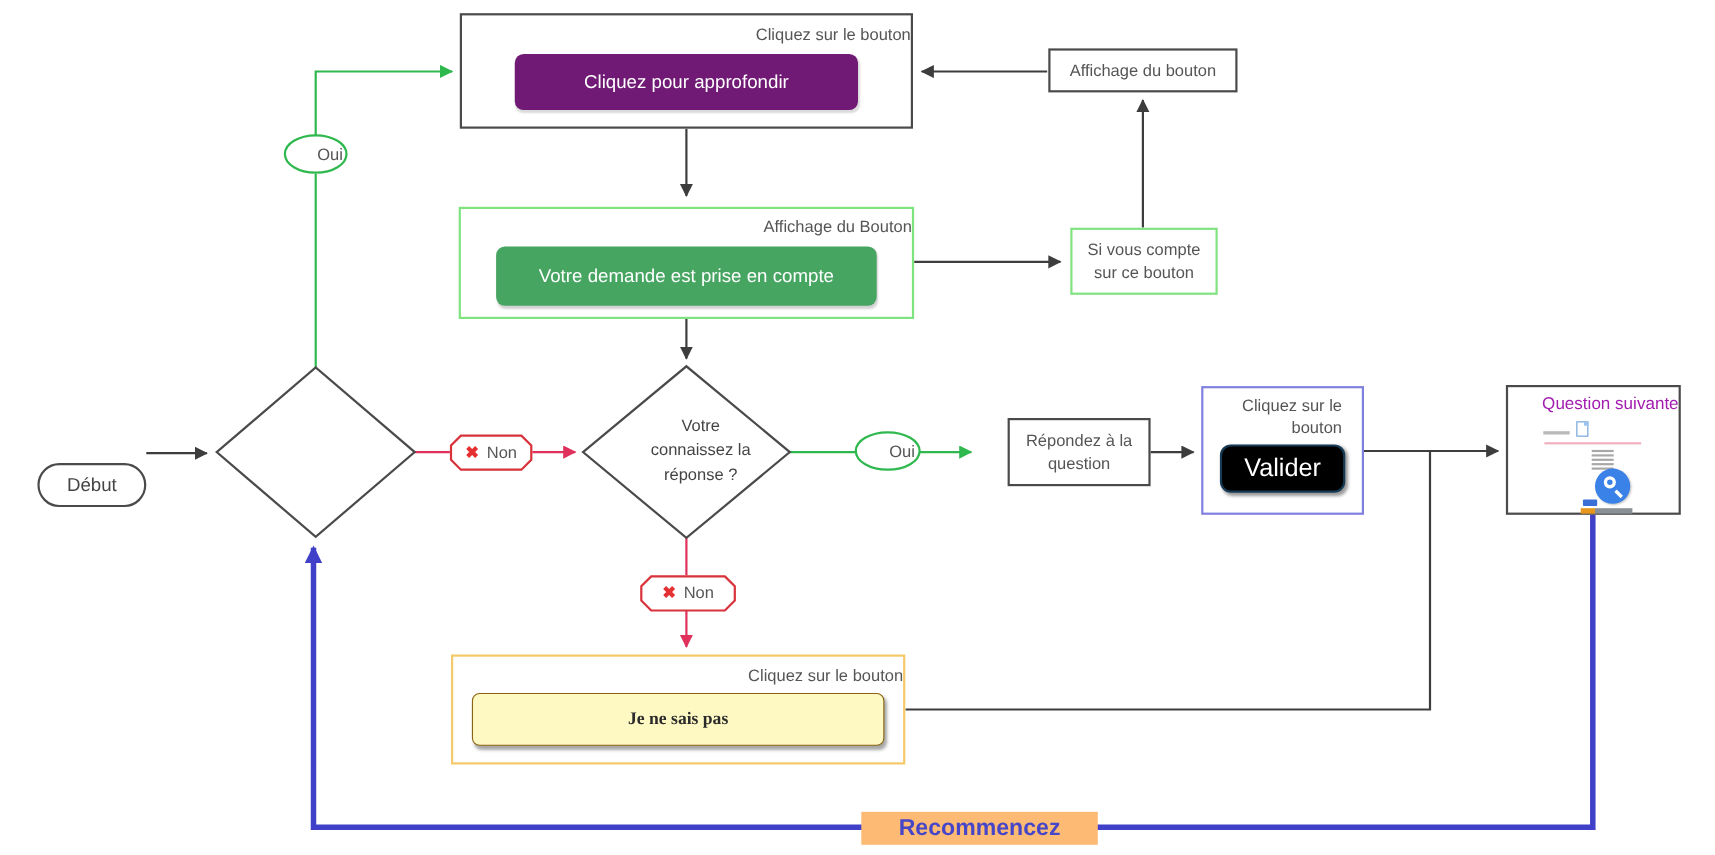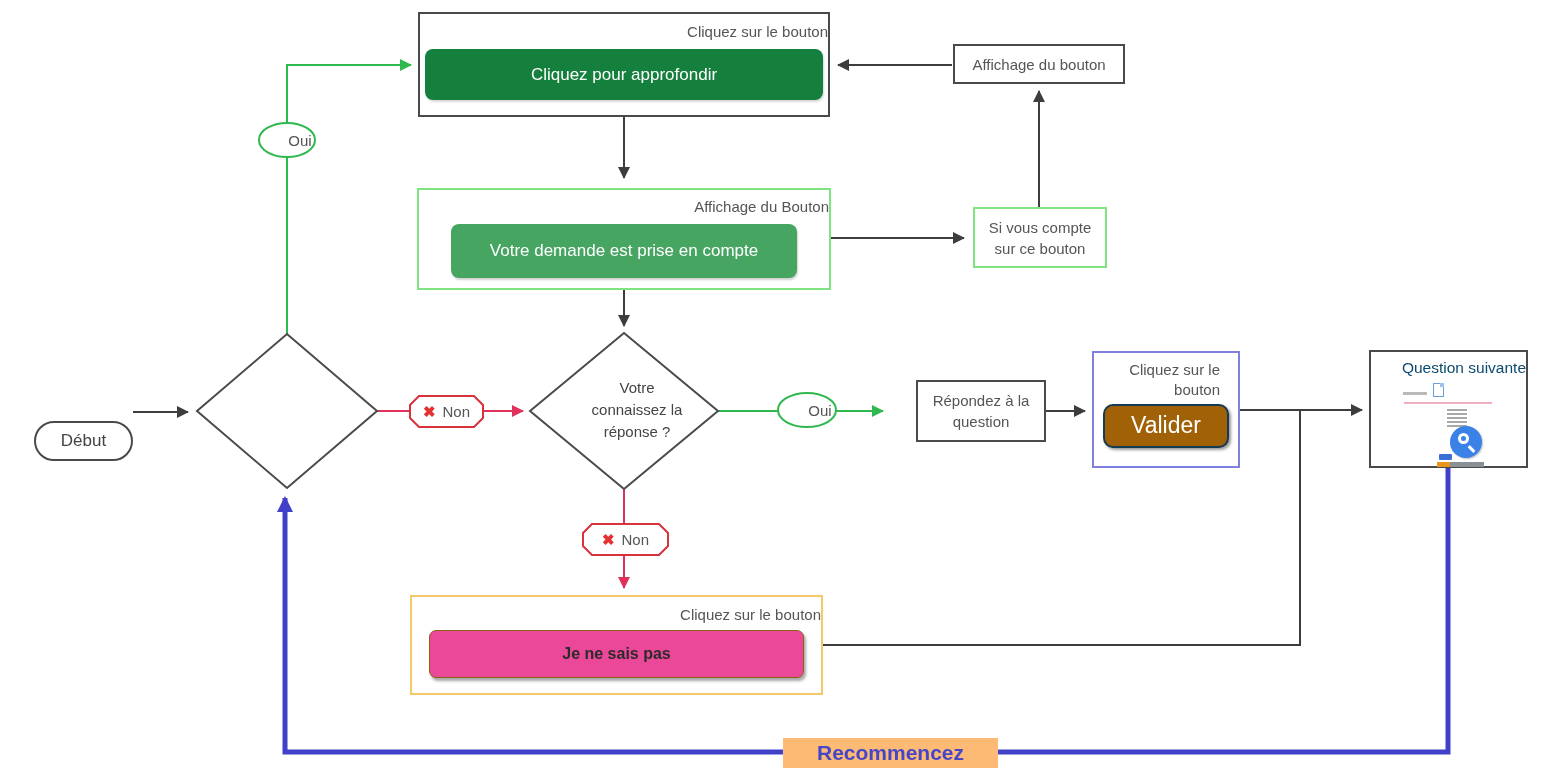--- a/index.html
+++ b/index.html
@@ -7,21 +7,21 @@
   #canvas { position:relative; width:1559px; height:777px; background:#fff; overflow:hidden; }
   svg.wires { position:absolute; left:0; top:0; width:1559px; height:777px; }
 
   .box { position:absolute; background:#fff; }
   .btitle { text-align:right; font-size:15px; color:#555; }
   .flexc { display:flex; align-items:center; justify-content:center; text-align:center; }
 
   
   #box-deepen { left:418px; top:12px; width:412px; height:105px; border:2px solid #4a4a4a; }
   #box-deepen .btitle { margin-top:9px; }
-  #btn-deepen { margin:9px auto 0; width:398px; height:51px; background:#15803d; border-radius:8px;
+  #btn-deepen { margin:9px auto 0; width:312px; height:51px; background:#701a75; border-radius:8px;
     color:#fff; font-size:17px; line-height:51px; text-align:center; border:none; display:block;
     box-shadow:1px 2px 2px rgba(0,0,0,.15); }
 
   #box-display-top { left:953px; top:44px; width:172px; height:40px; border:2px solid #4a4a4a;
     font-size:15px; color:#555; }
 
   
   #box-green { left:417px; top:188px; width:414px; height:102px; border:2px solid #7fe37f; }
   #box-green .btitle { margin-top:8px; }
   #btn-green { margin:9px auto 0; width:346px; height:54px; background:#47a562; border-radius:8px;
@@ -32,46 +32,46 @@
     font-size:15px; color:#555; line-height:1.4; padding:0 6px; }
 
   #pill-start { left:34px; top:393px; width:99px; height:40px; border:2px solid #4a4a4a;
     border-radius:20px; font-size:17px; color:#444;margin-top:28px; }
 
   #box-repondez { left:916px; top:380px; width:130px; height:62px; border:2px solid #4a4a4a;
     font-size:15px; color:#555; line-height:1.4; padding:0 6px; }
 
   #box-valider { left:1092px; top:351px; width:148px; height:117px; border:2px solid #8080e0; }
   #box-valider .btitle { margin-top:7px; line-height:1.35; padding:0 18px; }
-  #btn-valider { margin:3px auto 0; width:126px; height:44px; background:#a16207;
+  #btn-valider { margin:3px auto 0; width:114px; height:44px; background:#000000;
     border:2px solid #173a54; border-radius:10px; color:#fff; font-size:23px; text-align:center;
     display:block; box-shadow:2px 2px 3px rgba(0,0,0,.4); }
 
   #box-question { left:1369px; top:350px; width:159px; height:118px; border:2px solid #4a4a4a; }
-  #box-question .btitle { margin-top:7px; font-size:15.5px; color:#0c4a6e; }
+  #box-question .btitle { margin-top:7px; font-size:15.5px; color:#a21caf; }
   .thumb { position:absolute; }
   #th-text { left:32px; top:40px; width:24px; height:3px; background:#b9b9b9; }
   #th-doc { left:62px; top:31px; width:11px; height:14px; background:#fff; border:1px solid #6a9fd8; }
   #th-doc::after { content:""; position:absolute; right:-1px; top:-1px; width:4px; height:4px; background:#9cc2ee; }
   #th-pink { left:33px; top:50px; width:88px; height:2px; background:#f0b0c0; }
   .th-li { left:76px; width:20px; height:2px; background:#a8a8a8; }
   #th-search { left:79px; top:74px; width:32px; height:32px; background:#3b82e8; border-radius:50%;
     box-shadow:1px 1px 2px rgba(0,0,0,.25); }
   #th-search .lens { position:absolute; left:8px; top:7px; width:11px; height:11px; border:3px solid #fff; border-radius:50%; }
   #th-search .handle { position:absolute; left:20px; top:19px; width:3px; height:8px; background:#fff; transform:rotate(-45deg); }
   #th-btn { left:68px; top:102px; width:13px; height:6px; background:#3a6fd8; border-radius:1px; }
   #th-bar-orange { left:66px; top:110px; width:13px; height:5px; background:#e8971e; }
   #th-bar-gray { left:79px; top:110px; width:34px; height:5px; background:#8a9196; }
 
   
   #box-dontknow { left:410px; top:595px; width:413px; height:100px; border:2px solid #f5c96a; }
   #box-dontknow .btitle { margin-top:9px; }
-  #btn-dontknow { margin:7px auto 3px; width:375px; height:48px; background:#ec4899;
+  #btn-dontknow { margin:7px auto 3px; width:375px; height:48px; background:#fef9c3;
     border:1.5px solid #8a6412; border-radius:7px; color:#2b2b2b; font-size:16px; font-weight:600;
-    text-align:center; display:block; box-shadow:2px 3px 3px rgba(0,0,0,.35); }
+    text-align:center; display:block; box-shadow:2px 3px 3px rgba(0,0,0,.35);font-family:Liberation Serif, serif; }
 
   
   .shape-label { position:absolute; text-align:center; color:#444; font-size:15px; line-height:1.45;margin-left:13px; }
   #lbl-d1 { left:227px; top:388px; width:120px; }
   #lbl-d2 { left:572px; top:377px; width:104px; }
   #lbl-oui1 { left:259px; top:130px; width:56px; color:#555; }
   #lbl-oui2 { left:779px; top:400px; width:56px; color:#555; }
   .badge-content { position:absolute; display:flex; align-items:center; justify-content:center; gap:7px; }
   #badge1-content { left:410px; top:396px; width:73px; height:31px; }
   #badge2-content { left:583px; top:524px; width:85px; height:31px; }

